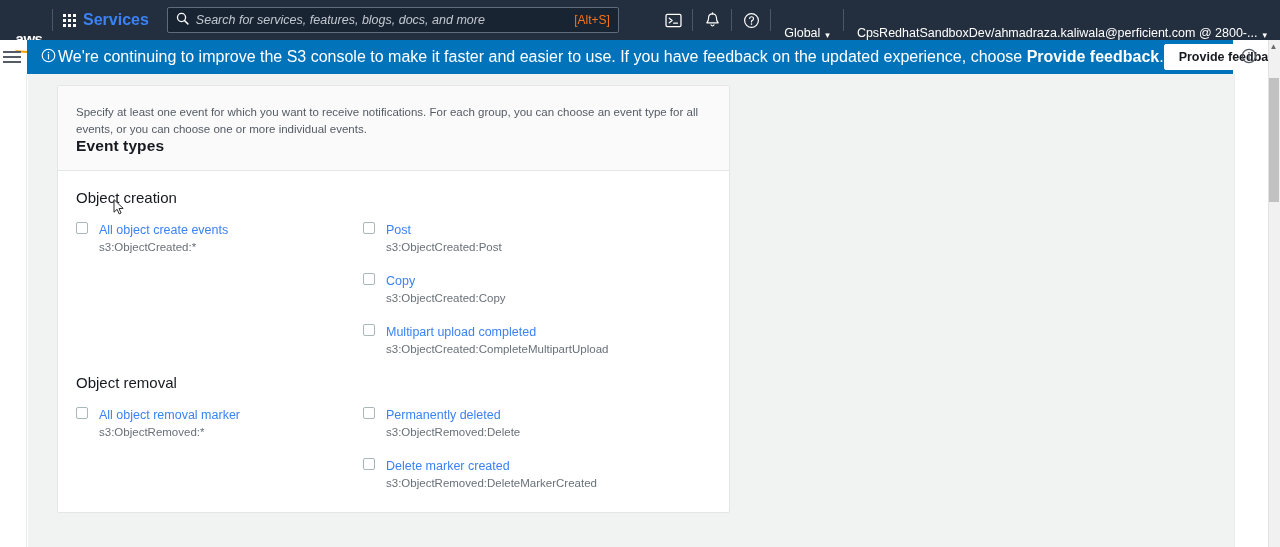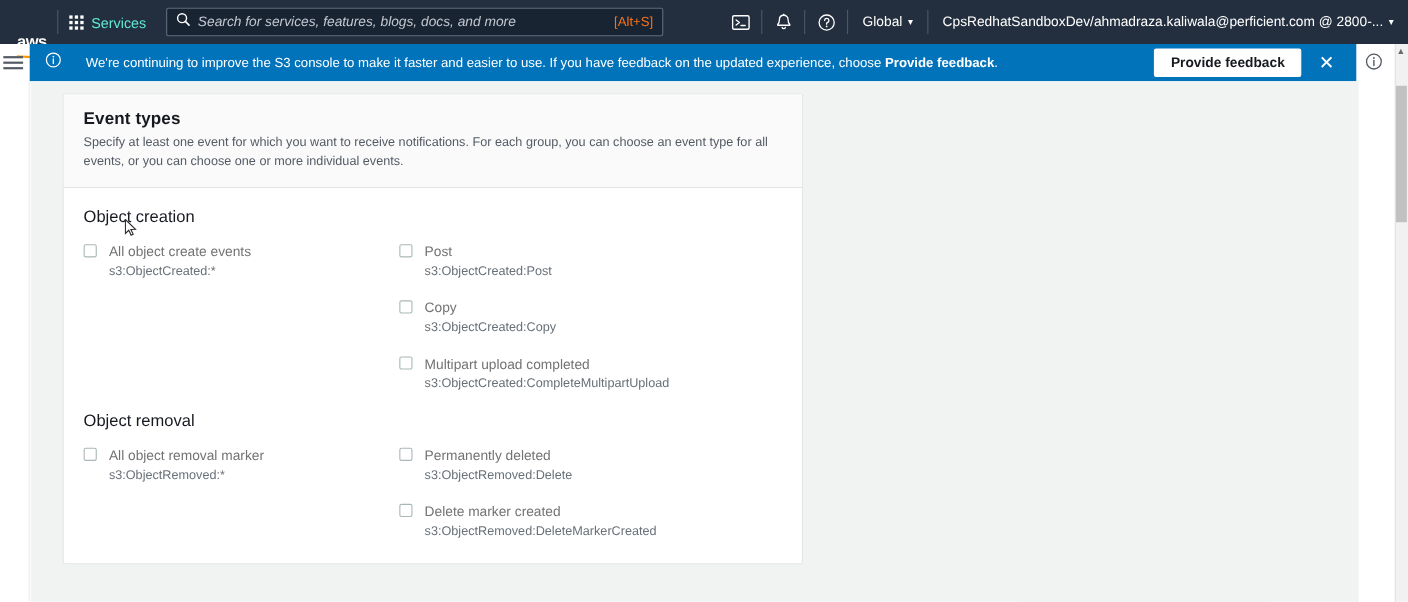--- a/index.html
+++ b/index.html
@@ -51,21 +51,21 @@
     cursor: pointer;
   }
   .waffle {
     width: 13px; height: 13px;
     display: grid;
     grid-template-columns: repeat(3, 3px);
     grid-template-rows: repeat(3, 3px);
     gap: 2px;
   }
   .waffle i { display: block; width: 3px; height: 3px; background: #ffffff; }
-  #services-label { font-size: 13px; font-weight: normal; color: #5eead4; }
+  #services-label { font-size: 16px; font-weight: bold; color: #3b82f6; }
 
   #search-wrap {
     flex: 0 0 auto;
     margin-left: 6px;
     width: 452px; height: 26px;
     background: #192433;
     border: 1px solid #5f6b7a;
     border-radius: 2px;
     display: flex; align-items: center;
     padding: 0 8px;
@@ -83,38 +83,38 @@
 
   #nav-right {
     margin-left: auto; display: flex; align-items: center; height: 40px;
   }
   .nav-icon-btn {
     width: 38px; height: 40px;
     display: flex; align-items: center; justify-content: center;
     cursor: pointer;
   }
   .nav-text-btn {
-    display: flex; align-items: center; gap: 5px;
-    height: 40px; padding: 18px 13px;
+    display: flex; align-items: flex-end; gap: 5px;
+    height: 40px; padding: 0 13px;
     font-size: 12.5px; color: #ffffff; cursor: pointer;
     white-space: nowrap;
   }
   .caret { font-size: 9px; line-height: 1; }
 
   
   #notification-banner {
     position: absolute; top: 40px; left: 27px;
     width: 1206px; height: 34px;
     background: #0073bb;
     display: flex; align-items: center;
     padding: 0 10px 0 14px;
     color: #ffffff;
   }
   #banner-text {
-    font-size: 12px; margin-left: 22px; white-space: nowrap;
+    font-size: 16px; margin-left: 2px; white-space: nowrap;
     font-weight: bold;
   }
   #banner-text .regular { font-weight: normal; }
   #provide-feedback-button {
     margin-left: auto;
     background: #ffffff; color: #16191f;
     border: 1px solid #ffffff; border-radius: 2px;
     font-size: 12.5px; font-weight: bold;
     font-family: "Liberation Sans", sans-serif;
     padding: 5px 14px; cursor: pointer;
@@ -198,21 +198,21 @@
   .cb-box {
     flex: 0 0 auto;
     width: 12px; height: 12px;
     border: 1px solid #aab7b8;
     border-radius: 2px;
     background: #ffffff;
     margin-top: 2px;
     cursor: pointer;
   }
   .cb-texts { margin-left: 11px; }
-  .cb-label { font-size: 12.5px; color: #737373; line-height: 14px; }
+  .cb-label { font-size: 12.5px; color: #3b82f6; line-height: 14px; }
   .cb-sub { font-size: 11.5px; color: #687078; line-height: 14px; margin-top: 2px; }
 
   
   #page-scrollbar-track {
     position: absolute; top: 40px; right: 0;
     width: 12px; height: 507px;
     background: #f1f1f1;
     border-left: 1px solid #e2e2e2;
   }
   #page-scrollbar-thumb {
@@ -339,22 +339,22 @@
 
 <div id="page-body">
 
   <div id="left-gutter"></div>
 
   <div id="content-area">
 
     <div id="event-types-card">
 
       <div id="card-header">
+        <div id="event-types-desc">Specify at least one event for which you want to receive notifications. For each group, you can choose an event type for all events, or you can choose one or more individual events.</div>
         <div id="event-types-title">Event types</div>
-        <div id="event-types-desc">Specify at least one event for which you want to receive notifications. For each group, you can choose an event type for all events, or you can choose one or more individual events.</div>
       </div>
 
       <div id="card-body">
 
         <div class="group-title">Object creation</div>
         <div class="checkbox-columns">
           <div class="checkbox-col left">
 
             <div class="checkbox-row">
               <span class="cb-box"></span>

